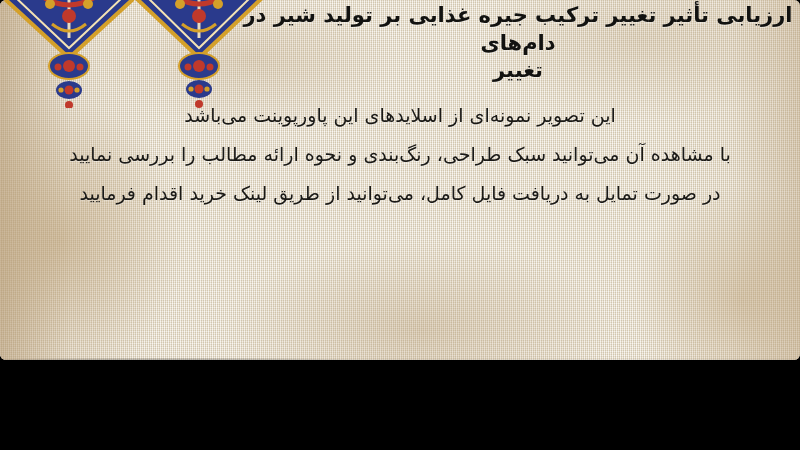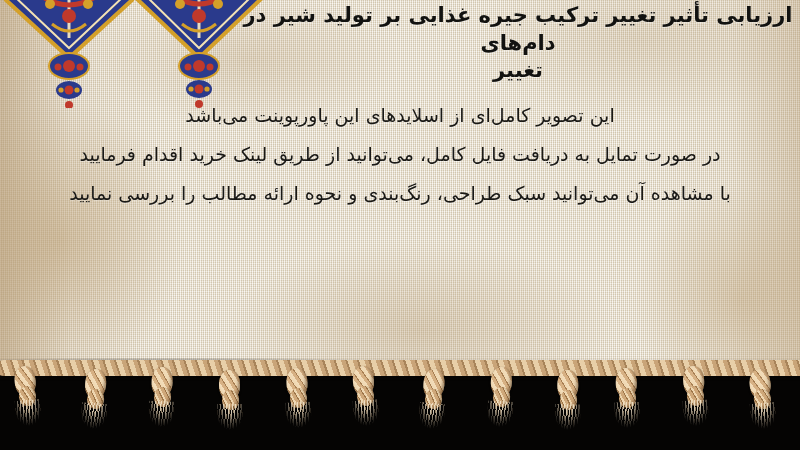--- a/index.html
+++ b/index.html
@@ -7,23 +7,24 @@
     padding: 0;
     background: #000;
   }
   body {
     font-family: "DejaVu Sans", sans-serif;
   }
 
   #slide {
     position: relative;
     width: 800px;
-    height: 450px;
+    height: 360px;
     overflow: hidden;
     background: #000000;
+    border-radius: 6px;
   }
 
   
   .canvas-bg {
     position: absolute;
     left: 0; top: 0;
     width: 800px;
     height: 372px;
     background-color: #e9e0cd;
     background-image:
@@ -274,23 +275,23 @@
       <circle cx="75" cy="170" r="4" fill="#c0392b"></circle>
     </svg>
   </div>
 
   <div class="title">
     <div>ارزیابی تأثیر تغییر ترکیب جیره غذایی بر تولید شیر در دام‌های</div>
     <div>تغییر</div>
   </div>
 
   <div class="body-block">
-    <span class="body-line">این تصویر کامل‌ای از اسلایدهای این پاورپوینت می‌باشد</span>
+    <span class="body-line">این تصویر نمونه‌ای از اسلایدهای این پاورپوینت می‌باشد</span>
+    <span class="body-line">با مشاهده آن می‌توانید سبک طراحی، رنگ‌بندی و نحوه ارائه مطالب را بررسی نمایید</span>
     <span class="body-line">در صورت تمایل به دریافت فایل کامل، می‌توانید از طریق لینک خرید اقدام فرمایید</span>
-    <span class="body-line">با مشاهده آن می‌توانید سبک طراحی، رنگ‌بندی و نحوه ارائه مطالب را بررسی نمایید</span>
   </div>
 
   <div class="bottom-band"></div>
   <div class="band-top-edge"></div>
   <div class="selvedge"></div>
   <div id="fringe-row">
       <div class="tassel" style="left: 10px; top: 366px; transform: rotate(-5deg);">
         <div class="knot"></div>
         <div class="knot2"></div>
         <div class="fray"></div>

